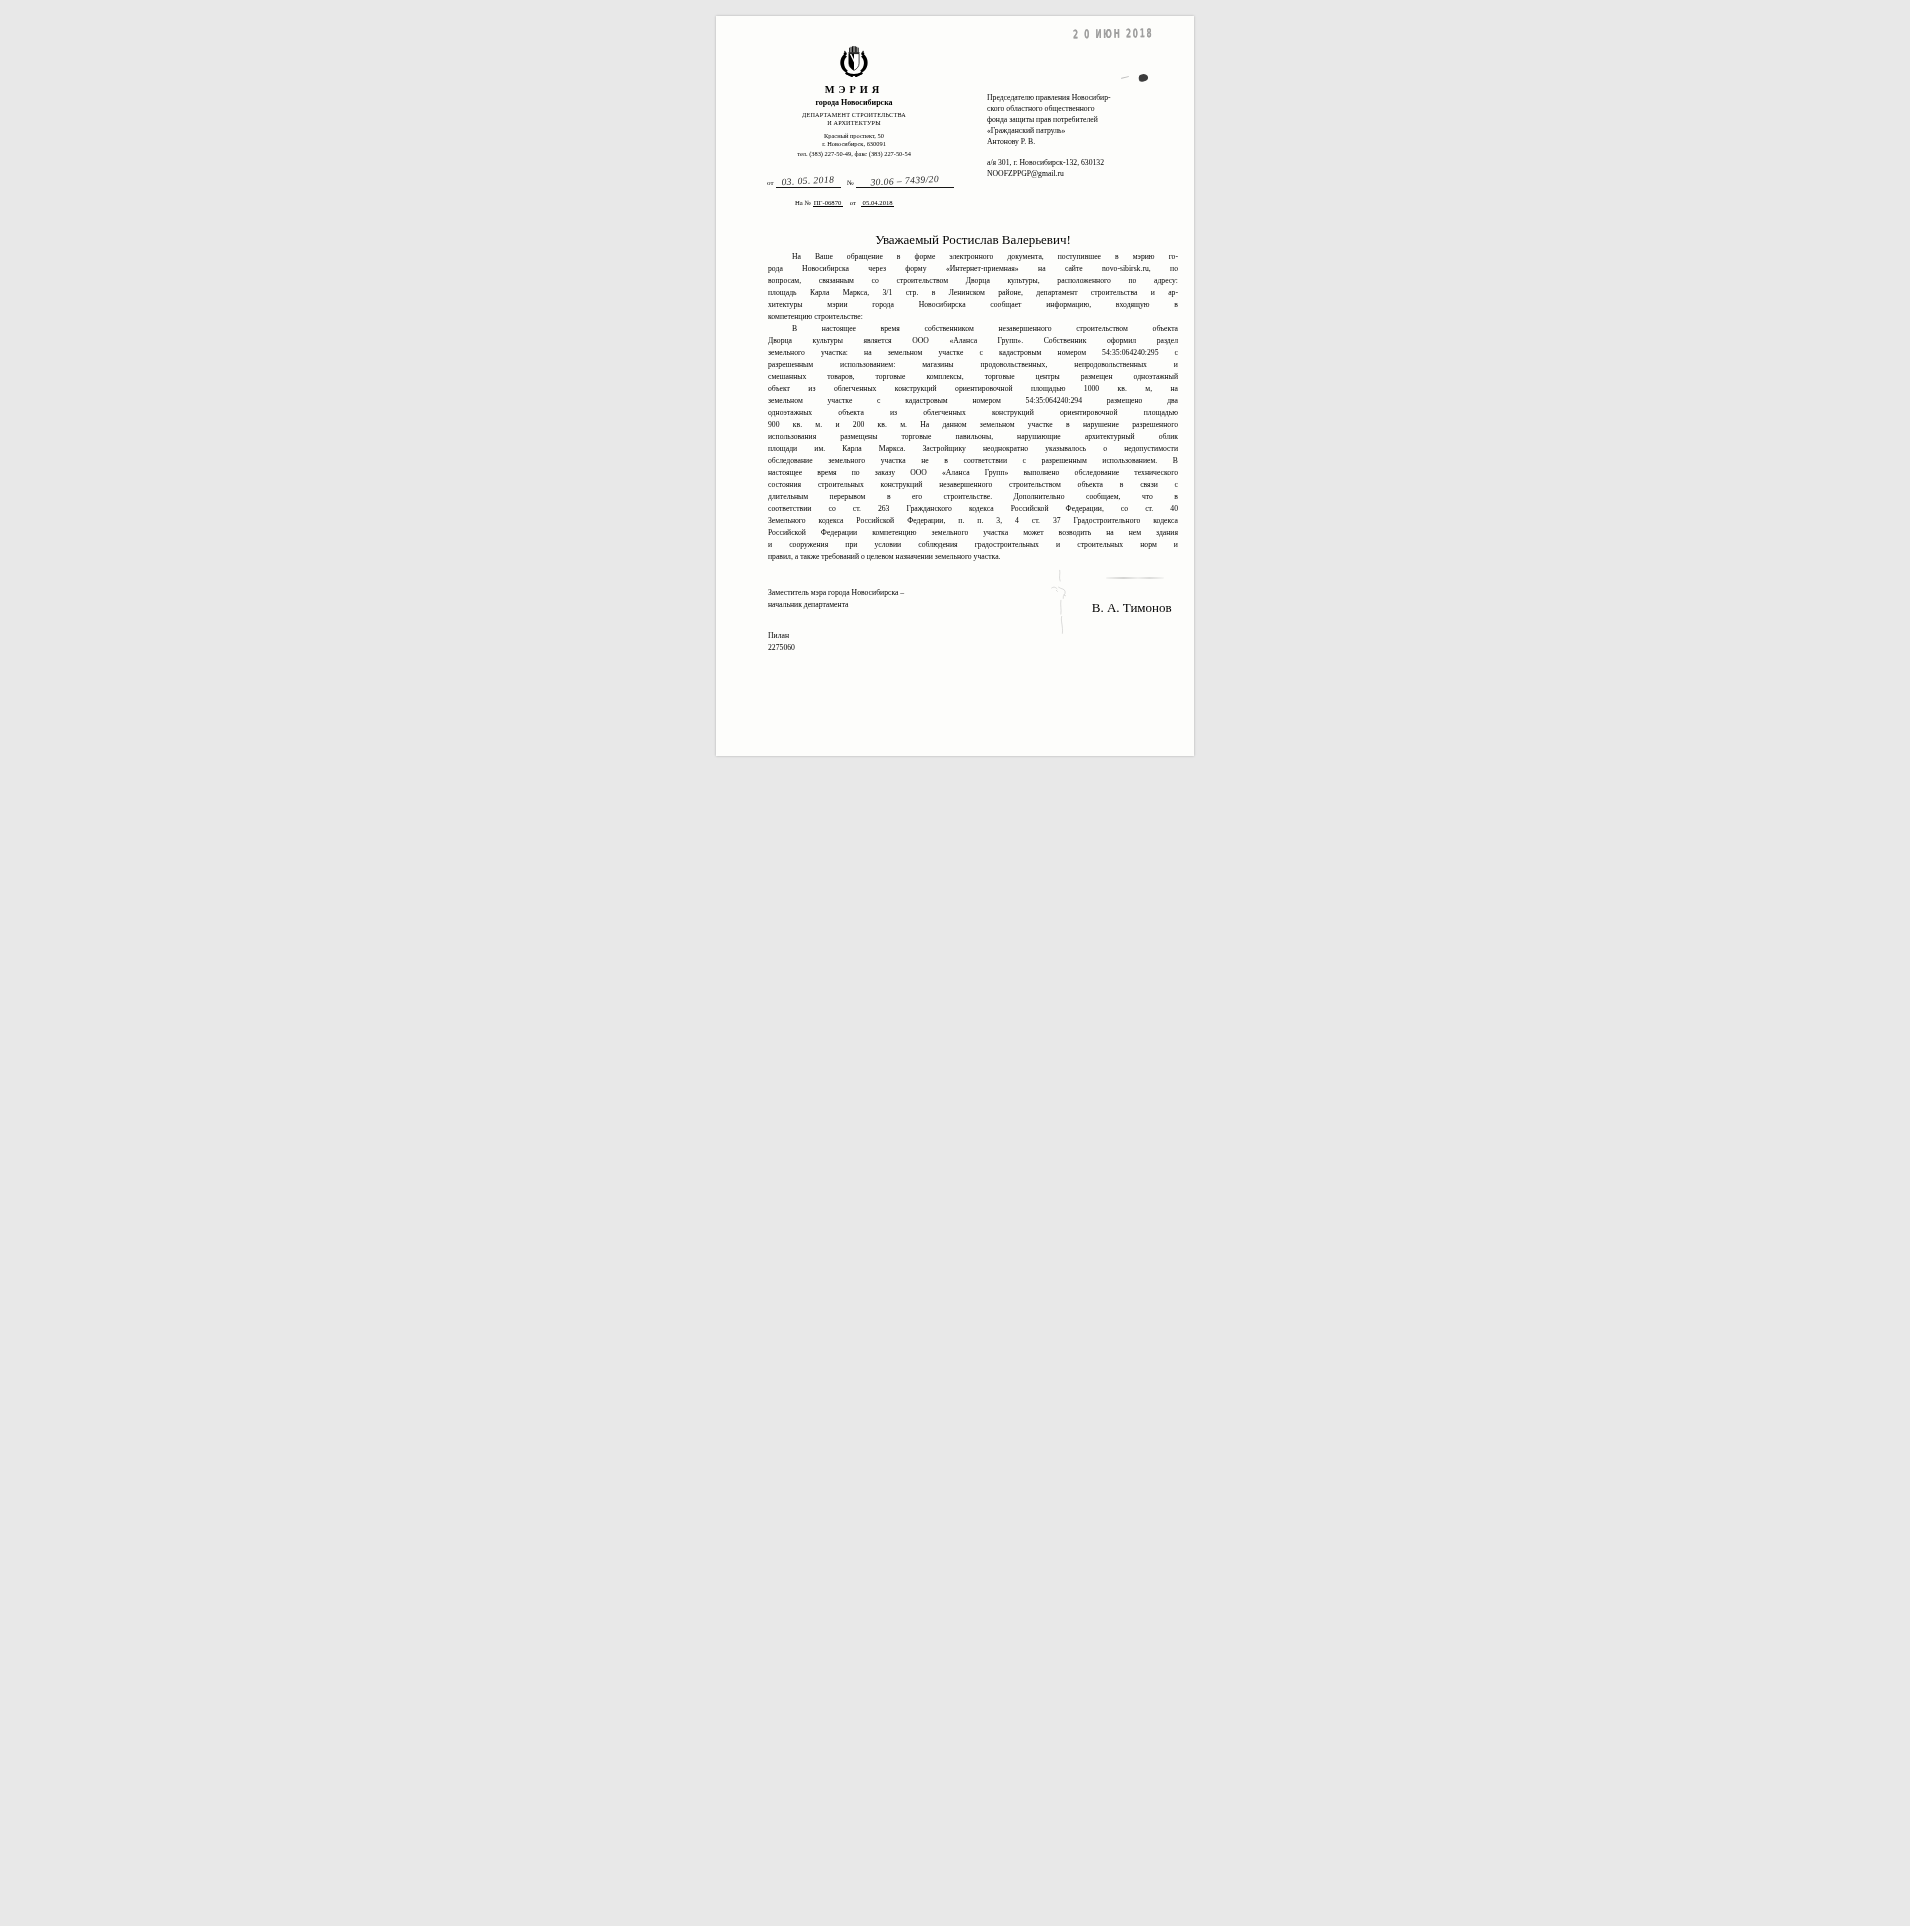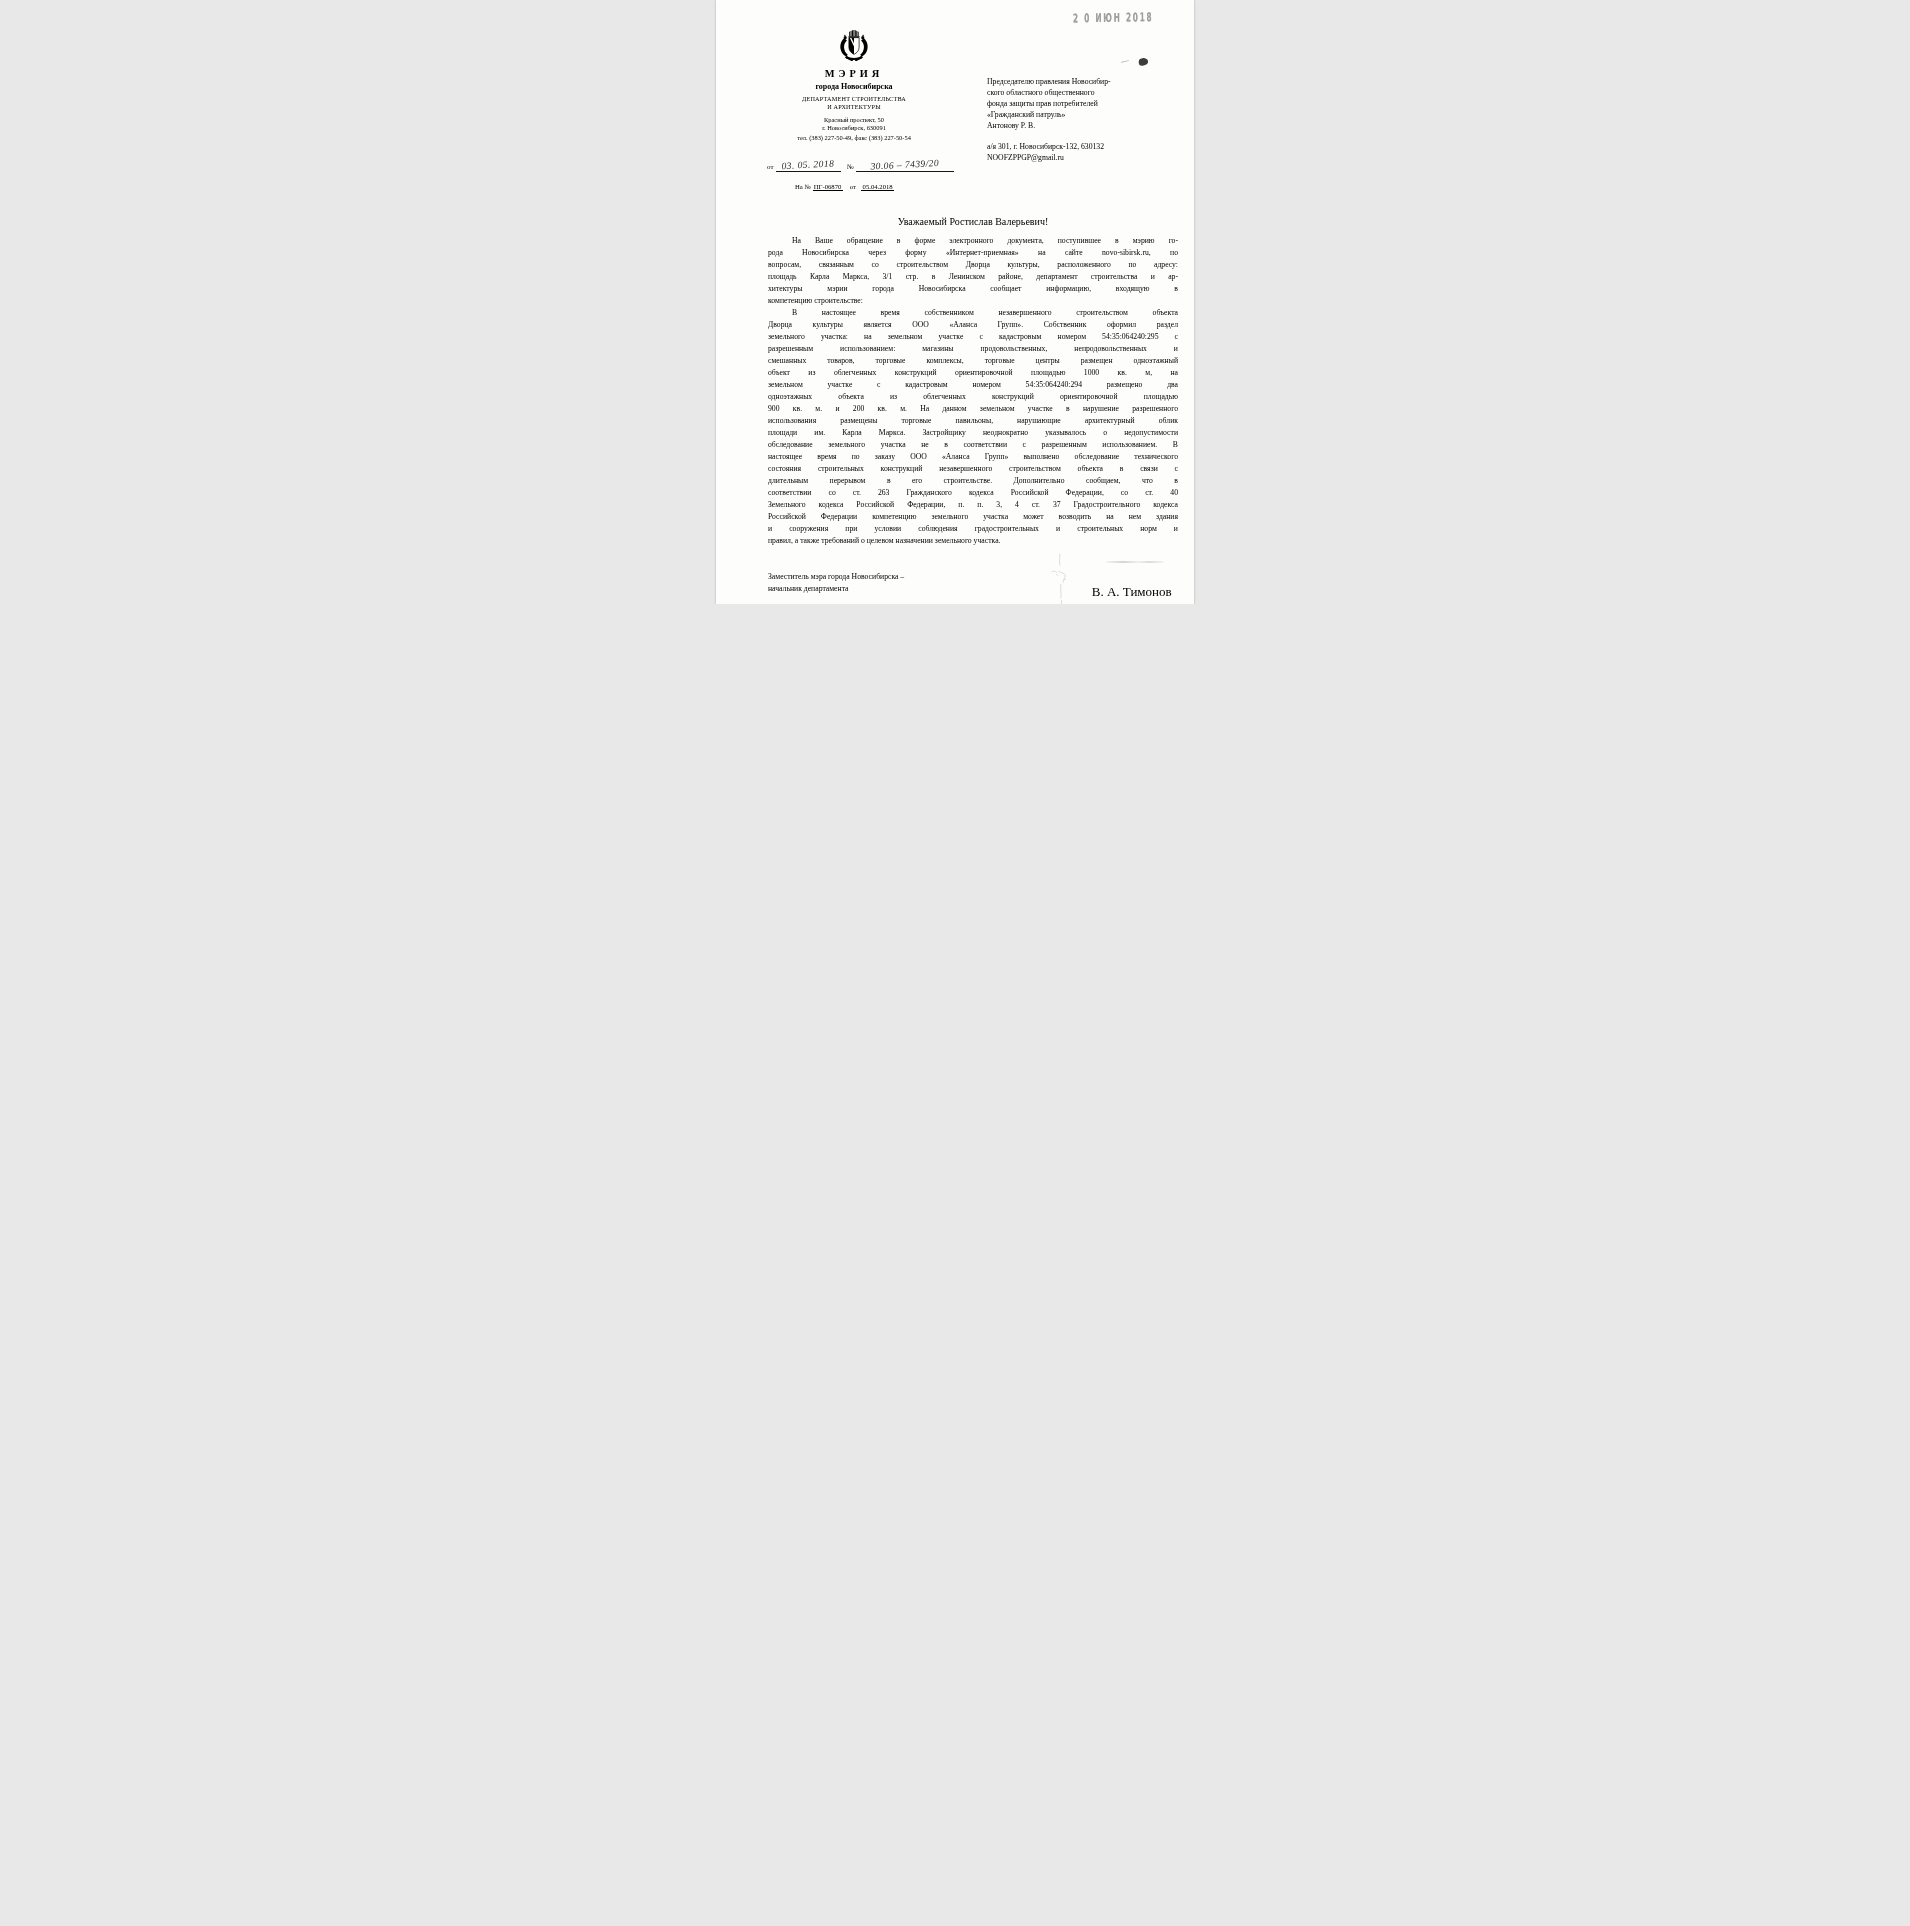--- a/index.html
+++ b/index.html
@@ -1,17 +1,17 @@
 <!DOCTYPE html>
 <html style="font-size:6.2px"><head>
 <meta charset="utf-8">
 <style>
   html,body { margin:0; padding:0; background:#e8e8e8; }
   .page {
-    position:relative; width:478px; height:604px; margin:0 auto;
+    position:relative; width:478px; height:740px; margin:16px auto;
     background:#fdfdfb; color:#000;
     font-family:"Liberation Serif", serif;
     overflow:hidden;
     box-shadow:0 0 2.3px rgba(0,0,0,.25);
   }
 
   
   .stamp {
     position:absolute; left:357px; top:11.6px;
     font-family:"DejaVu Sans", sans-serif;
@@ -55,21 +55,21 @@
   }
   .refrow { position:absolute; left:79px; top:183px; font-size:6.7px; white-space:nowrap; }
   .refrow .u { border-bottom:1.2px solid #000; padding:0 1.2px; }
   .refrow .mid { margin:0 3.9px 0 5.4px; }
 
   
   .addr { position:absolute; left:271px; top:76px; width:187px; font-size:7.7px; line-height:11px; }
   .addr .gap { height:10px; }
 
   
-  .salut { position:absolute; left:52px; top:216px; width:410px; text-align:center; font-size:10px; }
+  .salut { position:absolute; left:52px; top:216px; width:410px; text-align:center; font-size:13px; }
   .body-text { position:absolute; left:52px; top:235px; width:410px; font-size:7.7px; line-height:12px; }
   .para div { text-align:justify; text-align-last:justify; height:12px; white-space:nowrap; overflow:visible; }
   .para div:first-child { text-indent:24px; }
   .para div:last-child { text-align-last:left; }
 
   
   .sig1 { position:absolute; left:52px; top:572px; font-size:7.7px; }
   .sig2 { position:absolute; left:52px; top:584px; font-size:7.7px; }
   .signame { position:absolute; right:22.3px; top:584px; font-size:13px; }
   .exec { position:absolute; left:52px; top:615px; font-size:7.7px; }

